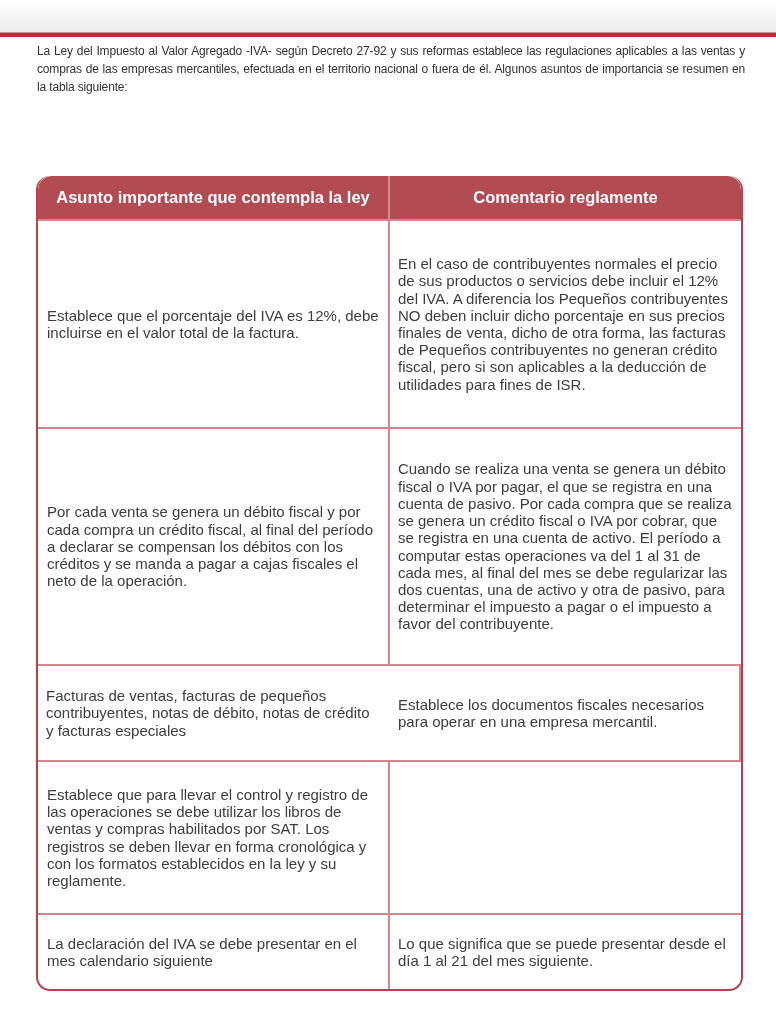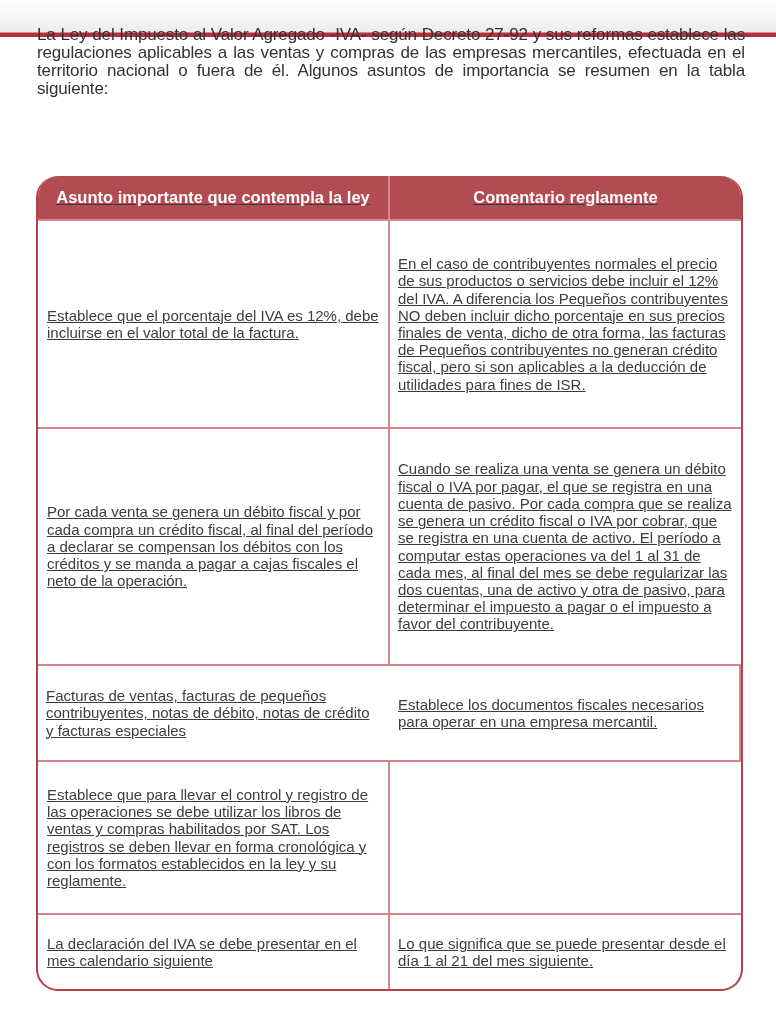--- a/index.html
+++ b/index.html
@@ -23,39 +23,38 @@
     }
     .top-rule {
       position: absolute;
       left: 0; top: 32px;
       width: 776px; height: 4px;
       background: #b5303f;
       border-top: 1px solid #d98a94;
     }
     .intro {
       position: absolute;
-      left: 37px; top: 26px;
+      left: 37px; top: 42px;
       width: 708px;
-      font-size: 17px;
+      font-size: 12px;
       line-height: 18px;
       text-align: justify;
       color: #333333;
       margin: 0;
       letter-spacing: -0.15px;
     }
     .table-wrap {
       position: absolute;
       left: 36px; top: 176px;
       width: 707px; height: 815px;
       border: 2px solid #b8404c;
       border-top: none;
-      border-radius: 22px;
+      border-radius: 14px;
       box-sizing: border-box;
       overflow: hidden;
-      text-decoration: underline;
     }
     .thead {
       display: flex;
       height: 43px;
       background: #b24c52;
       color: #ffffff;
       font-weight: bold;
       font-size: 16.5px;
       border-top-left-radius: 14px;
       border-top-right-radius: 14px;

